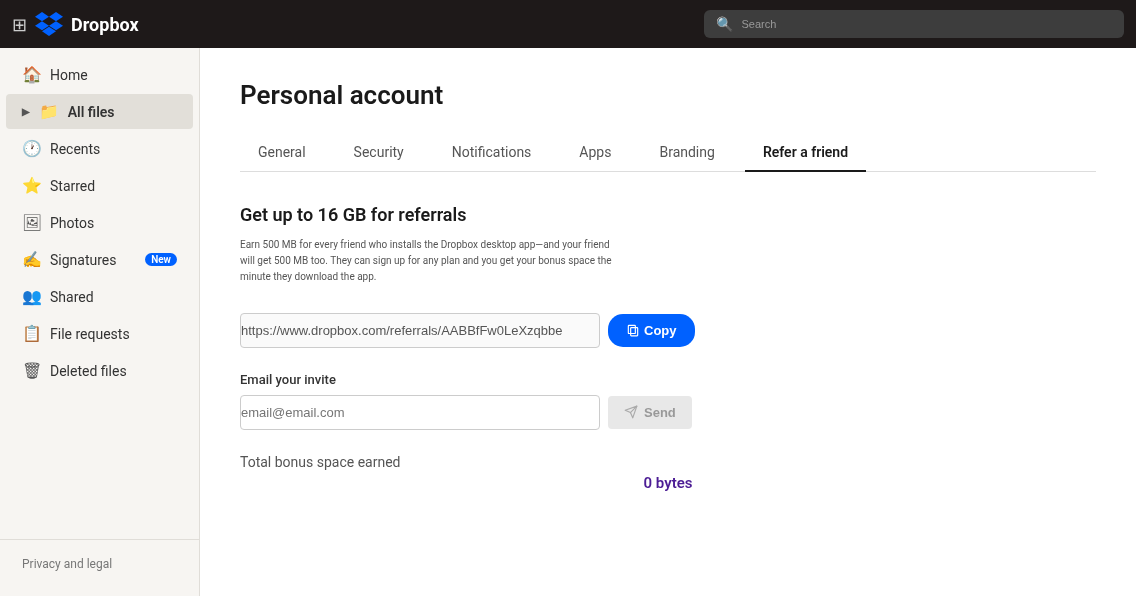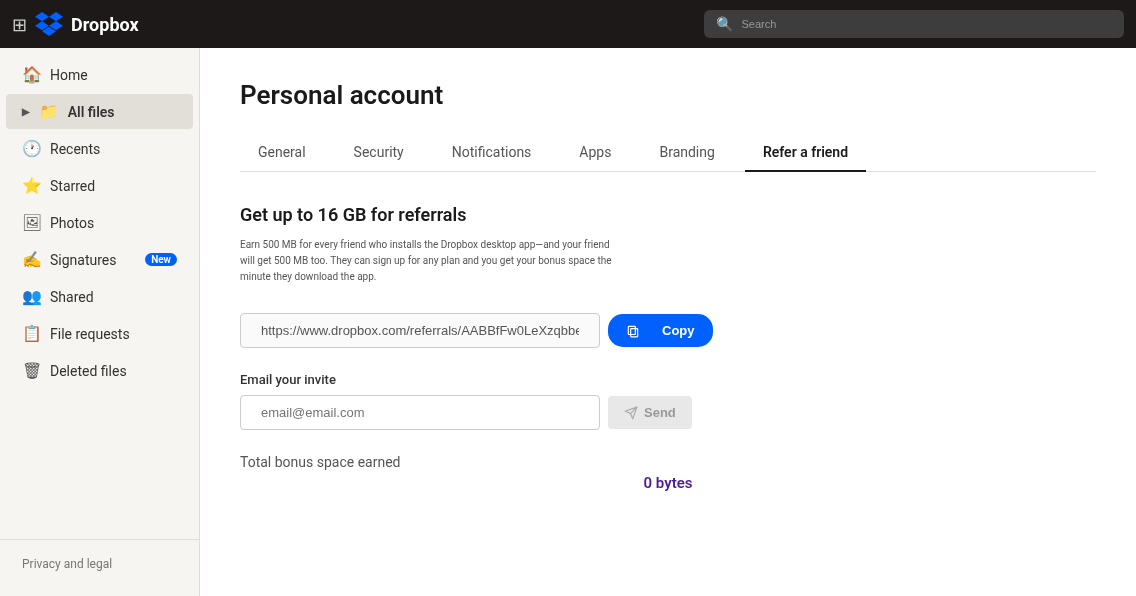--- a/index.html
+++ b/index.html
@@ -161,45 +161,44 @@
       font-weight: 500;
     }
     .form-row {
       display: flex;
       gap: 8px;
       align-items: center;
     }
     .form-input {
       border: 1px solid #ccc;
       border-radius: 4px;
-      padding: 9px 20px;
+      padding: 9px 0;
       font-size: 13px;
       color: #333;
       outline: none;
       width: 360px;
     }
     .form-input.url-input { background: #fafafa; color: #555; }
 
     .btn-copy {
       display: flex;
-      align-items: flex-end;
-      gap: 22px;
+      align-items: flex-start;
+      gap: 4px;
       background: #0061ff;
       color: white;
       border: none;
       border-radius: 15px;
       padding: 9px 18px;
       font-size: 13px;
       font-weight: 600;
       cursor: pointer;
     }
 
     .btn-send {
       display: flex;
-      align-items: center;
       gap: 6px;
       background: #e8e8e8;
       color: #999;
       border: none;
       border-radius: 4px;
       padding: 9px 16px;
       font-size: 13px;
       font-weight: 600;
       cursor: not-allowed;
     }

